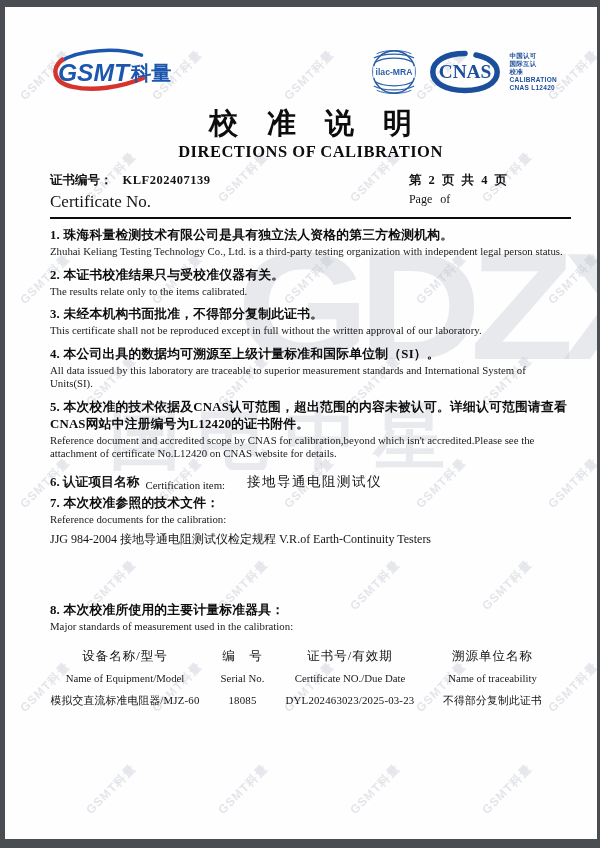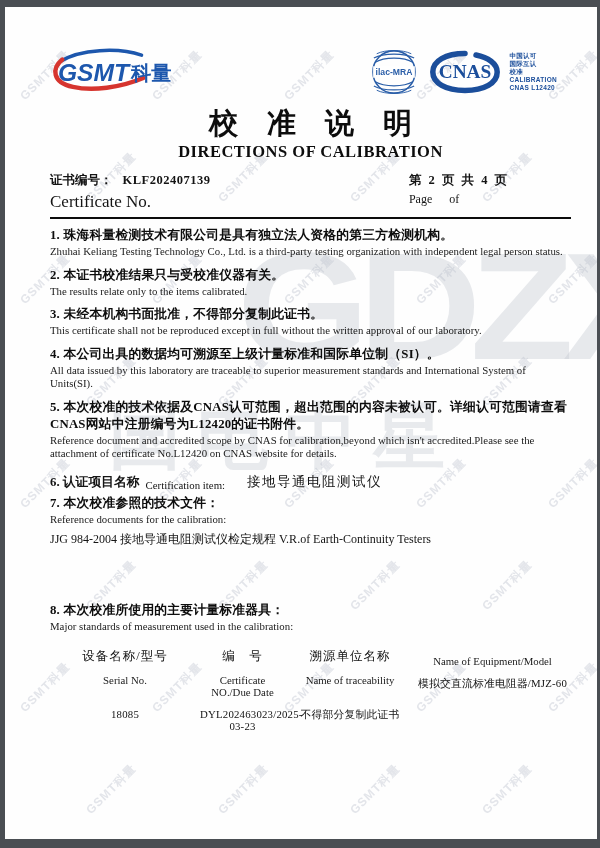--- a/index.html
+++ b/index.html
@@ -53,21 +53,21 @@
     text-align:center; font-weight:bold; font-size:16.5px; letter-spacing:0.5px;
     margin-top:3px; color:#0d0d0d;
   }
   
   .cert-row { display:flex; margin-top:10px; }
   .cert-left .l1 { font-size:12.5px; font-weight:bold; }
   .cert-left .l1 .num { font-weight:bold; font-family:"Liberation Serif", serif; letter-spacing:0.5px; margin-left:10px; }
   .cert-left .l2 { font-size:17px; margin-top:3px; }
   .cert-right { margin-left:auto; margin-right:62px; text-align:right; }
   .cert-right .l1 { font-size:12.5px; font-weight:bold; letter-spacing:2px; white-space:nowrap; }
-  .cert-right .l2 { font-size:12px; margin-top:3px; display:flex; gap:17px; }
+  .cert-right .l2 { font-size:12px; margin-top:3px; display:flex; gap:8px; }
   .rule { border:0; border-top:2.3px solid #0c0c0c; margin:5px 0 0 0; }
   
   .notes { margin-top:8px; }
   .note-zh {
     font-weight:bold; font-size:12.8px; line-height:17px; letter-spacing:0.2px;
     color:#0d0d0d;
   }
   .note-en { font-size:10.8px; line-height:13.5px; color:#1a1a1a; margin:1px 0 8px 0; }
   
   .item6 { display:flex; align-items:flex-end; margin:12px 0 4px 0; }
@@ -234,20 +234,21 @@
       <div class="note-en" style="margin-bottom:2px;">Reference documents for the calibration:</div>
       <div class="item7-doc">JJG 984-2004 接地导通电阻测试仪检定规程  V.R.of Earth-Continuity Testers</div>
     </div>
 
     <div class="item8">
       <div class="note-zh">8.  本次校准所使用的主要计量标准器具：</div>
       <div class="note-en" style="margin-bottom:0;">Major standards of measurement used in the calibration:</div>
       <div class="t-grid">
         <div class="hz">设备名称/型号</div>
         <div class="hz">编　号</div>
+        <div class="hz">证书号/有效期</div>
         <div class="hz">溯源单位名称</div>
         <div class="he">Name of Equipment/Model</div>
         <div class="he">Serial No.</div>
         <div class="he">Certificate NO./Due Date</div>
         <div class="he">Name of traceability</div>
         <div class="rv">模拟交直流标准电阻器/MJZ-60</div>
         <div class="rv">18085</div>
         <div class="rv">DYL202463023/2025-03-23</div>
         <div class="rv">不得部分复制此证书</div>
       </div>

